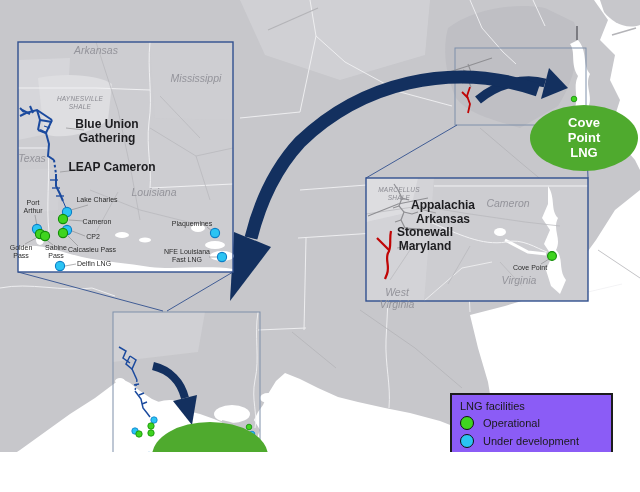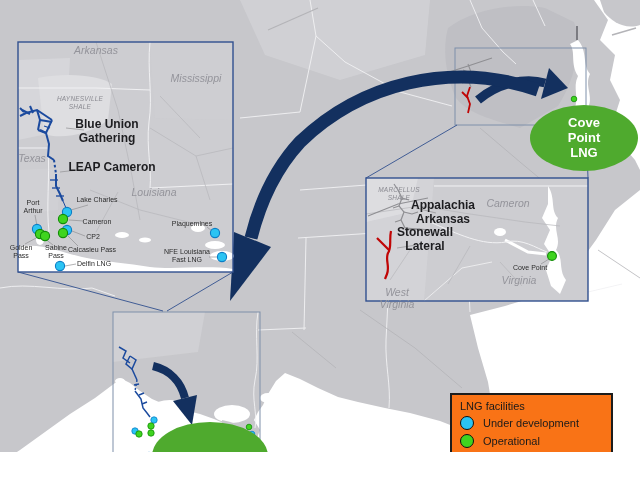--- a/index.html
+++ b/index.html
@@ -7,21 +7,21 @@
          font-family:"Liberation Sans",sans-serif;}
   #basemap{position:absolute;left:0;top:0;}
   .lbl{position:absolute;transform:translate(-50%,-50%);white-space:pre-line;text-align:center;
        line-height:1.12;pointer-events:auto;}
   .state{font-style:italic;color:#94949b;font-size:10.5px;}
   .shale{font-style:italic;color:#8b8b92;font-size:6.5px;letter-spacing:.2px;line-height:1.3;}
   .fac{font-size:7px;color:#2b2b2b;line-height:1.2;}
   .pipe{font-size:12px;font-weight:bold;color:#1d1d20;line-height:1.15;}
   .callout{font-size:13px;font-weight:bold;color:#ffffff;line-height:1.15;}
   #legend{position:absolute;left:450px;top:393px;width:163px;height:68px;box-sizing:border-box;
-          background:#f97316;border:2px solid #1c1c1c;padding:5px 8px 4px 8px;}
+          background:#8b5cf6;border:2px solid #1c1c1c;padding:5px 8px 4px 8px;}
   #legend .title{font-size:11px;color:#1a1a1a;margin-bottom:3px;}
   .leg-row{display:flex;align-items:center;margin-top:4px;}
   .leg-dot{width:12px;height:12px;border-radius:50%;border:1.6px solid #101010;margin-right:9px;flex:none;}
   .leg-dot.green{background:#3fd41f;}
   .leg-dot.blue{background:#2bc4f3;}
   .leg-row .leg-label{font-size:11px;color:#1a1a1a;}
 </style>
 </head>
 <body>
 
@@ -300,31 +300,31 @@
 <div class="lbl state" style="left:508px;top:204px">Cameron</div>
 <div class="lbl state" style="left:397px;top:299px">West
 Virginia</div>
 <div class="lbl state" style="left:519px;top:281px">Virginia</div>
 <div class="lbl shale" style="left:399px;top:194px">MARCELLUS
 SHALE</div>
 
 <div class="lbl pipe" style="left:443px;top:213px">Appalachia
 Arkansas</div>
 <div class="lbl pipe" style="left:425px;top:240px">Stonewall
-Lateral</div>
+Maryland</div>
 <div class="lbl fac" style="left:530px;top:268px">Cove Point</div>
 
 <div class="lbl callout" style="left:584px;top:138px">Cove Point
 LNG</div>
 
 <div id="legend">
   <div class="title">LNG facilities</div>
+  <div class="leg-row">
+    <span class="leg-dot green"></span>
+    <span class="leg-label">Operational</span>
+  </div>
   <div class="leg-row">
     <span class="leg-dot blue"></span>
     <span class="leg-label">Under development</span>
   </div>
-  <div class="leg-row">
-    <span class="leg-dot green"></span>
-    <span class="leg-label">Operational</span>
-  </div>
 </div>
 
 </div>
 
 </body></html>

